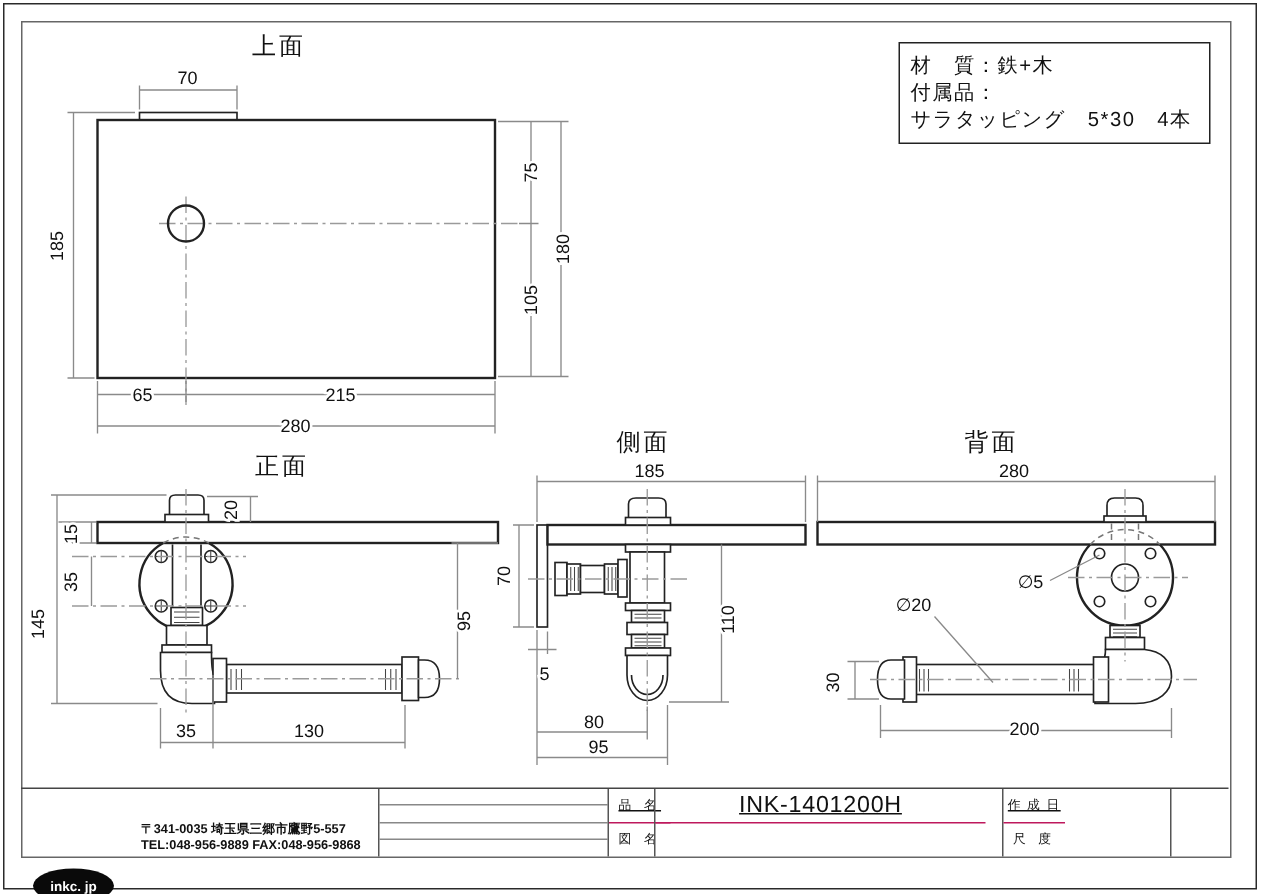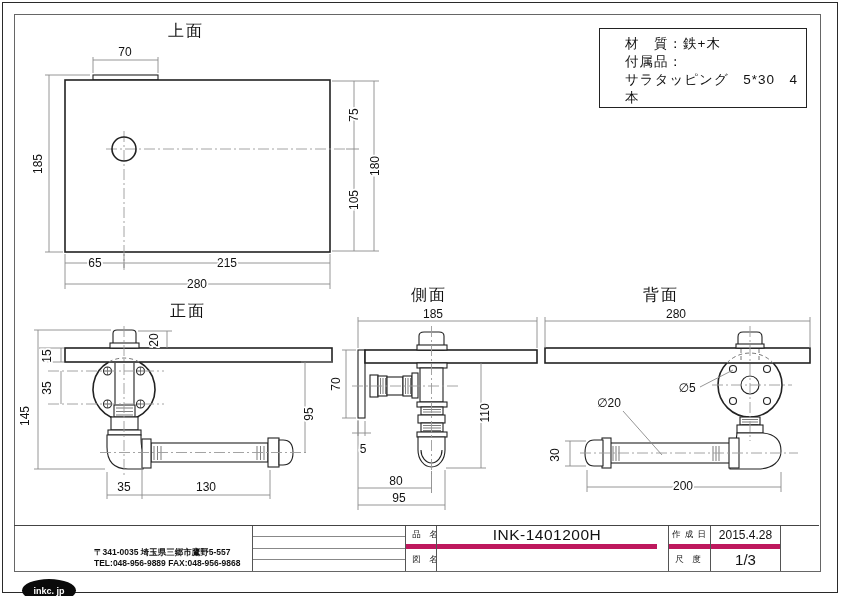--- a/index.html
+++ b/index.html
@@ -13,28 +13,28 @@
   text.vtitle{font-size:16px;fill:#111;text-anchor:middle;letter-spacing:2px;}
   .ol{fill:none;stroke:#222;stroke-width:1.6px;}
   .fw{fill:#fff;stroke:#222;stroke-width:1.6px;}
   .fw2{fill:#fff;stroke:#222;stroke-width:1.1px;}
   .ol2{fill:none;stroke:#222;stroke-width:1.1px;}
   .dl{fill:none;stroke:#8a8a8a;stroke-width:0.9px;}
   .cl{fill:none;stroke:#9a9a9a;stroke-width:0.9px;stroke-dasharray:11 3 2 3;}
   .hid{fill:none;stroke:#777;stroke-width:1px;stroke-dasharray:4 3;}
   .th{fill:none;stroke:#444;stroke-width:0.7px;}
   
-  .matbox{position:absolute;left:599px;top:28px;width:208px;height:80px;border:1.3px solid #222;
-          padding:6px 0 0 25px;box-sizing:border-box;font-size:13.5px;line-height:18px;letter-spacing:1px;}
+  .matbox{position:absolute;left:599px;top:28px;width:208px;height:68px;border:1.3px solid #222;
+          padding:6px 0 0 7px;box-sizing:border-box;font-size:13.5px;line-height:18px;letter-spacing:1px;}
   
   .tb{position:absolute;left:14px;top:525px;width:805px;height:45px;border-top:1.2px solid #444;box-sizing:border-box;}
   .tb .cell{position:absolute;top:0;height:45px;border-left:1px solid #555;box-sizing:border-box;}
   .tb .row{position:absolute;left:0;width:100%;height:22.5px;box-sizing:border-box;
            display:flex;align-items:center;justify-content:center;}
-  .tb .row.r1{top:0;border-bottom:5px solid #be185d;}
+  .tb .row.r1{top:0;border-bottom:1px solid #be185d;text-decoration:underline;}
   .tb .row.r2{top:22.5px;}
   .logo{position:absolute;left:8px;top:13px;width:54px;height:23px;background:#0a0a0a;border-radius:50%;
         color:#fff;font-size:9px;font-weight:bold;display:flex;align-items:center;justify-content:center;margin-top:40px;}
   .coname{position:absolute;left:80px;top:3px;font-size:13px;font-weight:bold;letter-spacing:1.5px;white-space:nowrap;}
   .coaddr{position:absolute;left:80px;top:21px;font-size:8.5px;font-weight:bold;white-space:nowrap;}
   .cotel{position:absolute;left:80px;top:32px;font-size:8.5px;font-weight:bold;white-space:nowrap;}
   .revrow{position:absolute;left:0;width:100%;height:11.25px;box-sizing:border-box;border-bottom:1px solid #888;}
   .lab{font-size:8.5px;letter-spacing:3px;}
   .partno{font-size:15.5px;letter-spacing:0.5px;}
   .dateval{font-size:12px;}
@@ -231,20 +231,16 @@
     <div class="cell" style="left:422px;width:221px;">
       <div class="row r1 partno">INK-1401200H</div>
       <div class="row r2"></div>
     </div>
 
     <div class="cell" style="left:654px;width:42px;padding-left:10px;">
       <div class="row r1 lab" style="letter-spacing:1px;">作 成 日</div>
       <div class="row r2 lab">尺 度</div>
     </div>
 
-    <div class="cell" style="left:696px;width:70px;">
-      <div class="row r1 dateval">2015.4.28</div>
-      <div class="row r2 scaleval">1/3</div>
-    </div>
 
     <div class="cell" style="left:766px;width:39px;"></div>
   </div>
 </div>
 
 </body></html>

